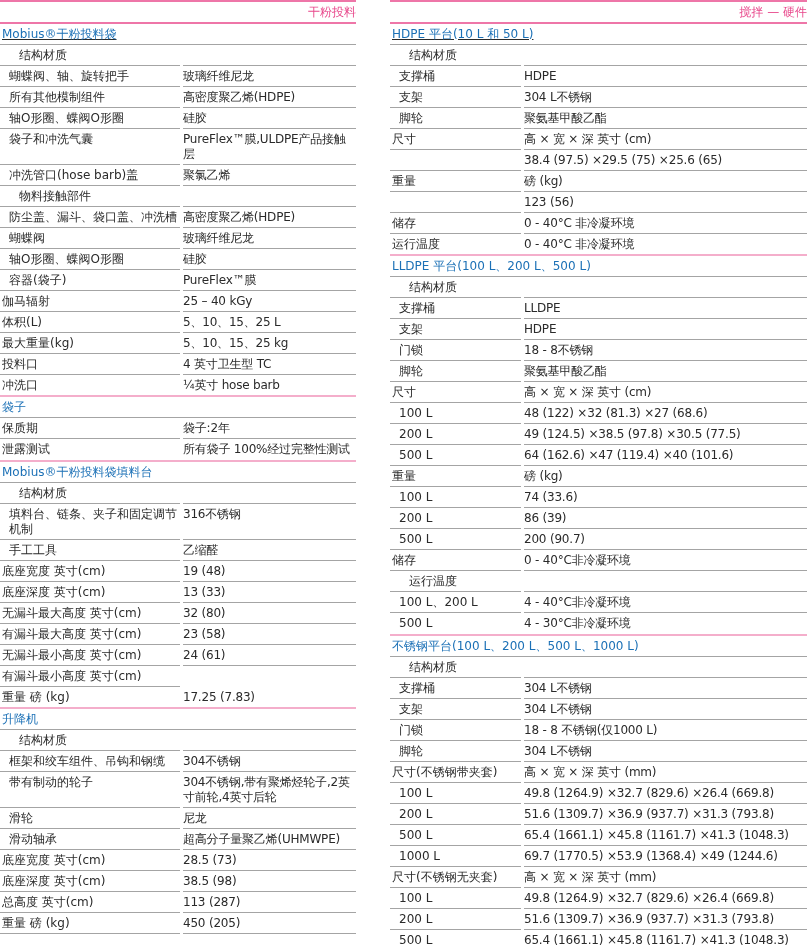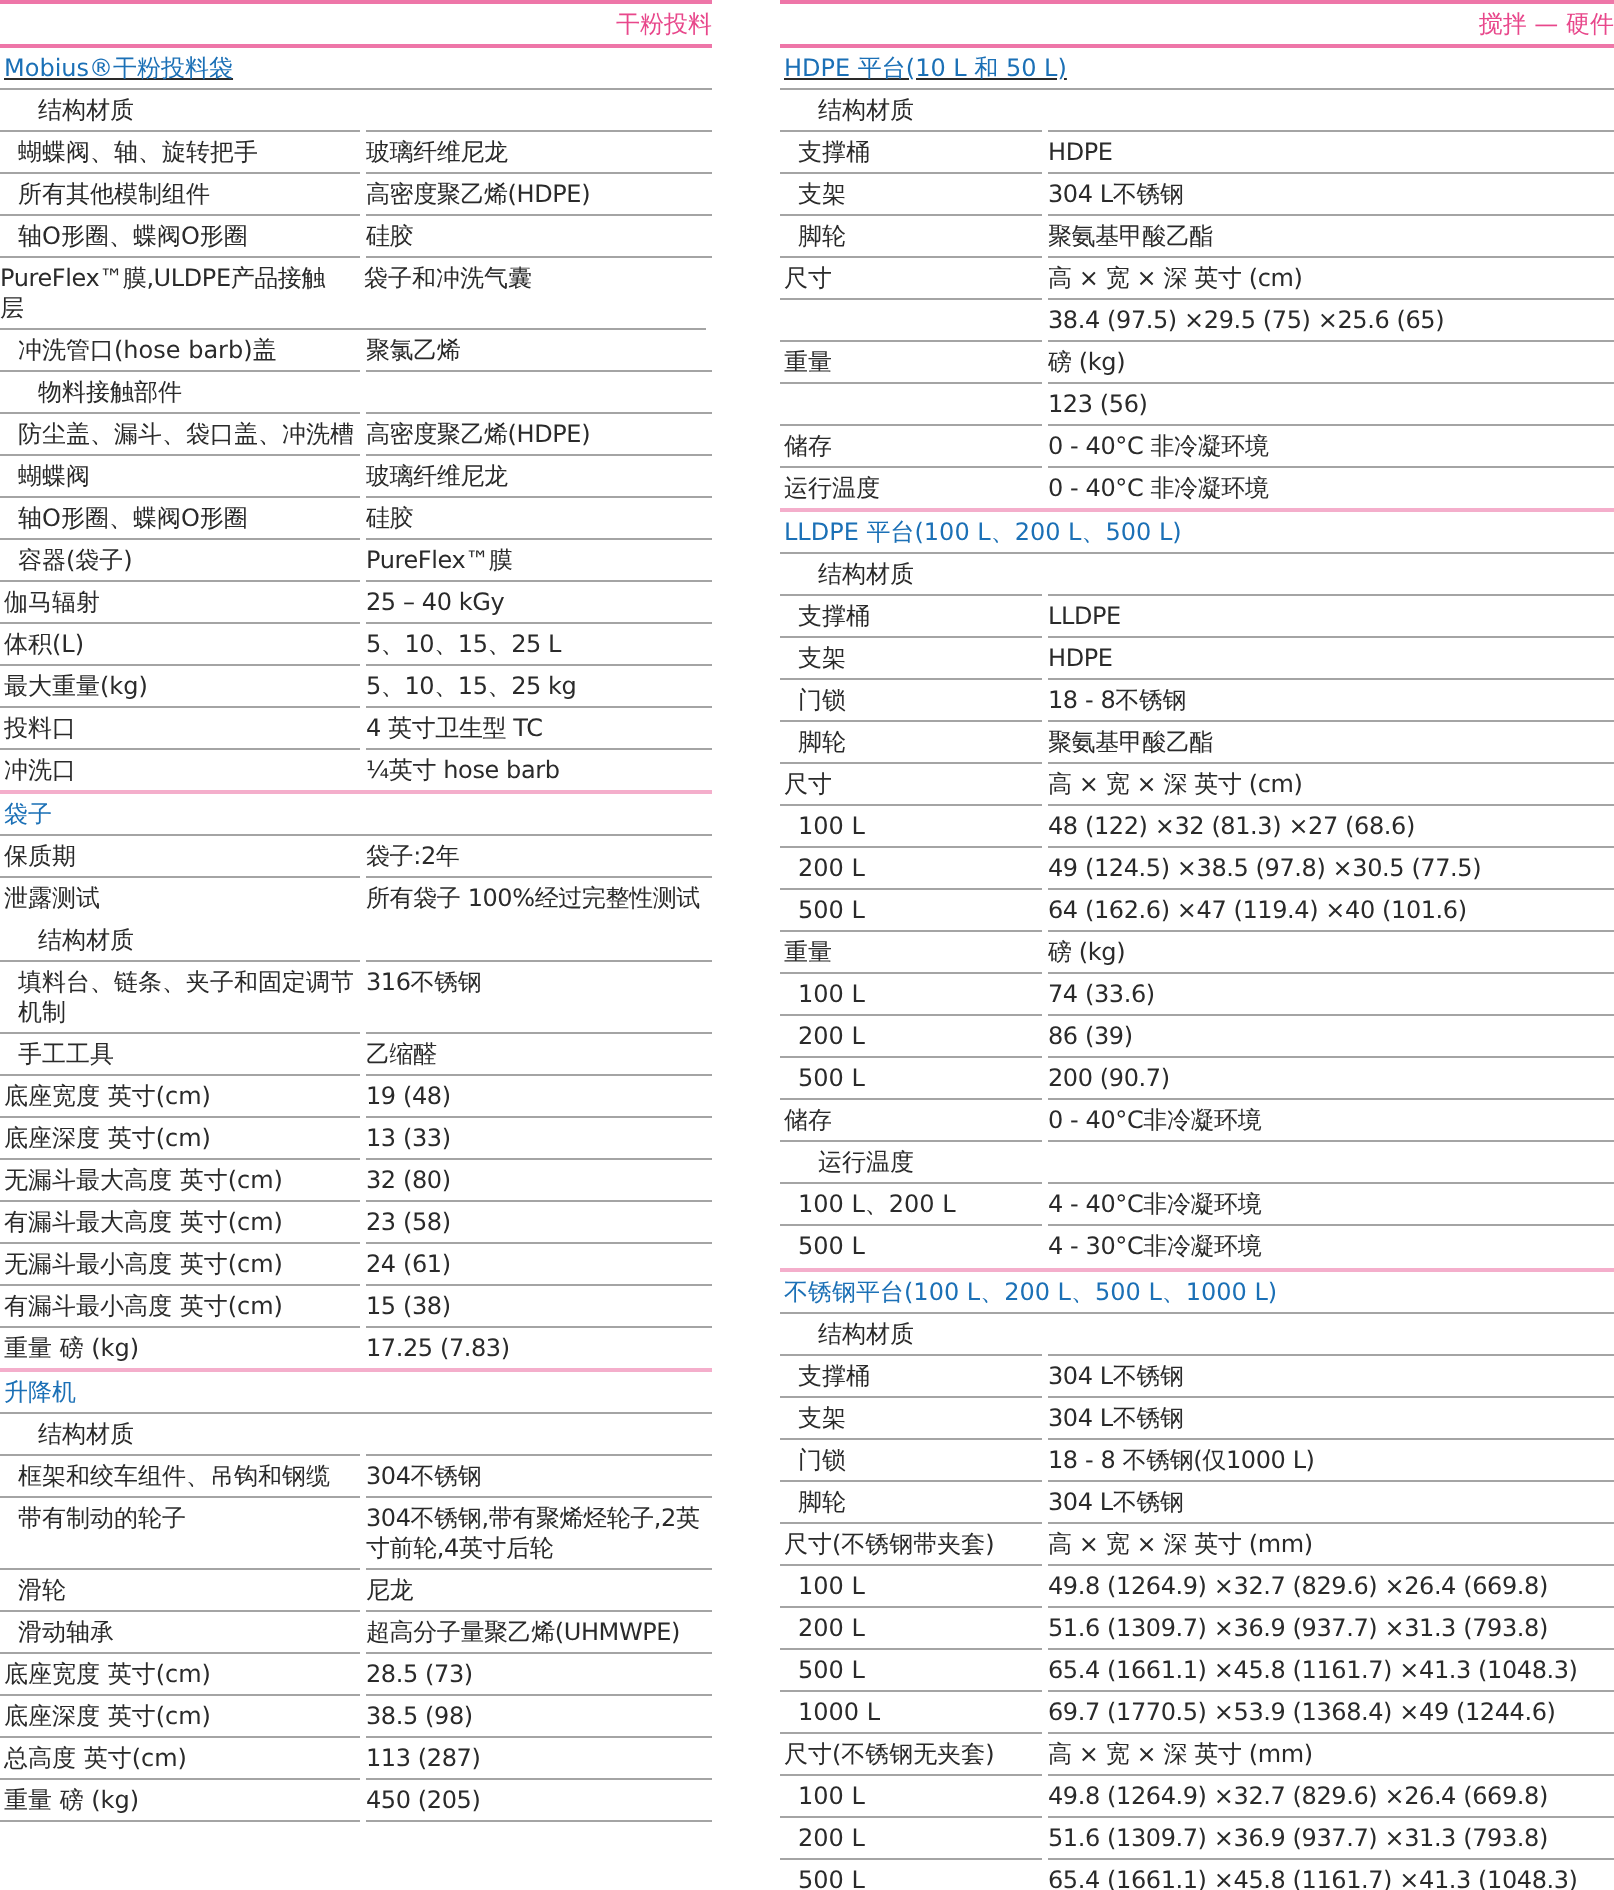--- a/index.html
+++ b/index.html
@@ -64,22 +64,22 @@
       </div>
       <div class="row data">
         <div class="cell label-cell indent"><span>所有其他模制组件</span></div>
         <div class="cell value-cell"><span>高密度聚乙烯(HDPE)</span></div>
       </div>
       <div class="row data">
         <div class="cell label-cell indent"><span>轴O形圈、蝶阀O形圈</span></div>
         <div class="cell value-cell"><span>硅胶</span></div>
       </div>
       <div class="row data">
+        <div class="cell label-cell indent"><span>袋子和冲洗气囊</span></div>
         <div class="cell value-cell"><span>PureFlex™膜,ULDPE产品接触层</span></div>
-        <div class="cell label-cell indent"><span>袋子和冲洗气囊</span></div>
       </div>
       <div class="row data">
         <div class="cell label-cell indent"><span>冲洗管口(hose barb)盖</span></div>
         <div class="cell value-cell"><span>聚氯乙烯</span></div>
       </div>
       <div class="row group">
         <div class="cell label-cell"><span>物料接触部件</span></div>
         <div class="cell value-cell"><span></span></div>
       </div>
       <div class="row data">
@@ -122,20 +122,23 @@
         <div class="cell head-cell"><span>袋子</span></div>
       </div>
       <div class="row data">
         <div class="cell label-cell"><span>保质期</span></div>
         <div class="cell value-cell"><span>袋子:2年</span></div>
       </div>
       <div class="row data no-line">
         <div class="cell label-cell"><span>泄露测试</span></div>
         <div class="cell value-cell"><span>所有袋子 100%经过完整性测试</span></div>
       </div>
+      <div class="row subtitle">
+        <div class="cell head-cell"><span>Mobius®干粉投料袋填料台</span></div>
+      </div>
       <div class="row group">
         <div class="cell label-cell"><span>结构材质</span></div>
         <div class="cell value-cell"><span></span></div>
       </div>
       <div class="row data">
         <div class="cell label-cell indent"><span>填料台、链条、夹子和固定调节机制</span></div>
         <div class="cell value-cell"><span>316不锈钢</span></div>
       </div>
       <div class="row data">
         <div class="cell label-cell indent"><span>手工工具</span></div>
@@ -156,21 +159,20 @@
       <div class="row data">
         <div class="cell label-cell"><span>有漏斗最大高度 英寸(cm)</span></div>
         <div class="cell value-cell"><span>23 (58)</span></div>
       </div>
       <div class="row data">
         <div class="cell label-cell"><span>无漏斗最小高度 英寸(cm)</span></div>
         <div class="cell value-cell"><span>24 (61)</span></div>
       </div>
       <div class="row data">
         <div class="cell label-cell"><span>有漏斗最小高度 英寸(cm)</span></div>
-        <div class="cell value-cell"><span>15 (38)</span></div>
       </div>
       <div class="row data no-line">
         <div class="cell label-cell"><span>重量 磅 (kg)</span></div>
         <div class="cell value-cell"><span>17.25 (7.83)</span></div>
       </div>
       <div class="row subtitle">
         <div class="cell head-cell"><span>升降机</span></div>
       </div>
       <div class="row group">
         <div class="cell label-cell"><span>结构材质</span></div>

